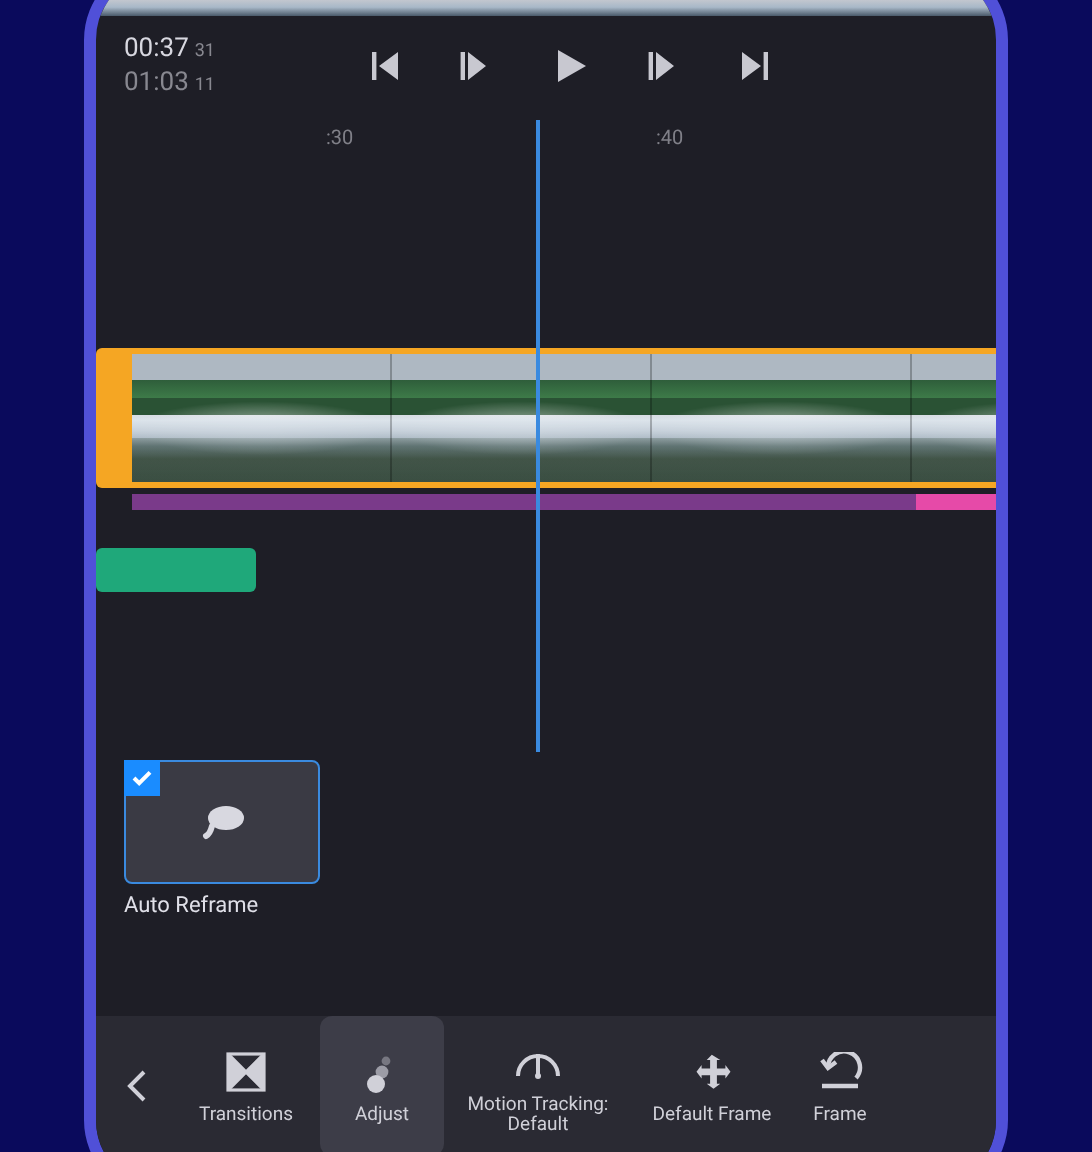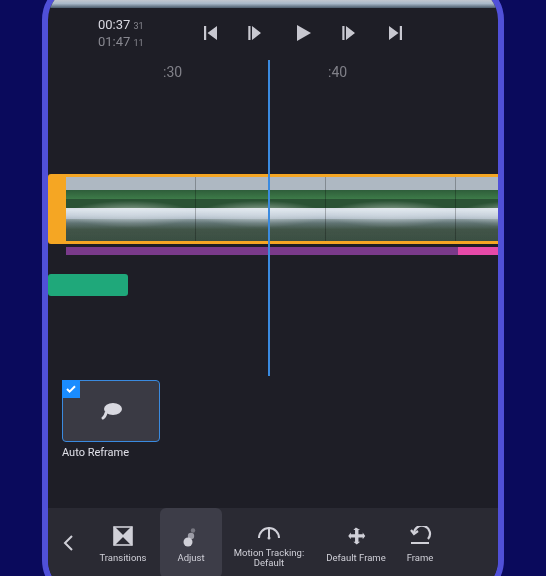--- a/index.html
+++ b/index.html
@@ -40,21 +40,20 @@
     align-items: center;
     padding: 0 14px;
   }
   .timecode {
     display: flex;
     flex-direction: column;
     gap: 2px;
     font-size: 12px;
     color: #b8b8c0;
     min-width: 64px;
-    margin-left: 36px;
   }
   .timecode-row { display: flex; align-items: baseline; gap: 3px; }
   .timecode-main { font-size: 13px; color: #d8d8e0; }
   .timecode-sub { font-size: 9px; color: #888890; }
   .timecode-dur .timecode-main { color: #888890; }
   .transport-controls {
     display: flex;
     align-items: center;
     justify-content: center;
     gap: 28px;
@@ -62,21 +61,21 @@
     padding-right: 40px;
   }
   .t-btn { color: #c8c8d0; cursor: pointer; display: flex; align-items: center; }
   .ruler {
     position: absolute;
     top: 74px;
     left: 0;
     right: 0;
     height: 22px;
     color: #808088;
-    font-size: 14px;
+    font-size: 10px;
   }
   .ruler-label { position: absolute; top: 4px; }
   .timeline-area {
     position: absolute;
     top: 96px;
     left: 0;
     right: 0;
     height: 260px;
   }
   .video-track {
@@ -244,21 +243,21 @@
 
   <div class="preview-strip"></div>
 
   <div class="transport-bar">
     <div class="timecode">
       <div class="timecode-row">
         <span class="timecode-main">00:37</span>
         <span class="timecode-sub">31</span>
       </div>
       <div class="timecode-row timecode-dur">
-        <span class="timecode-main">01:47</span>
+        <span class="timecode-main">01:03</span>
         <span class="timecode-sub">11</span>
       </div>
     </div>
     <div class="transport-controls">
       <div class="t-btn">
         <svg width="18" height="18" viewBox="0 0 18 18">
             <path fill="currentColor" d="M3 2h2.2v14H3zM16 2L6.5 9 16 16z"></path>
           </svg>
       </div>
       <div class="t-btn">

